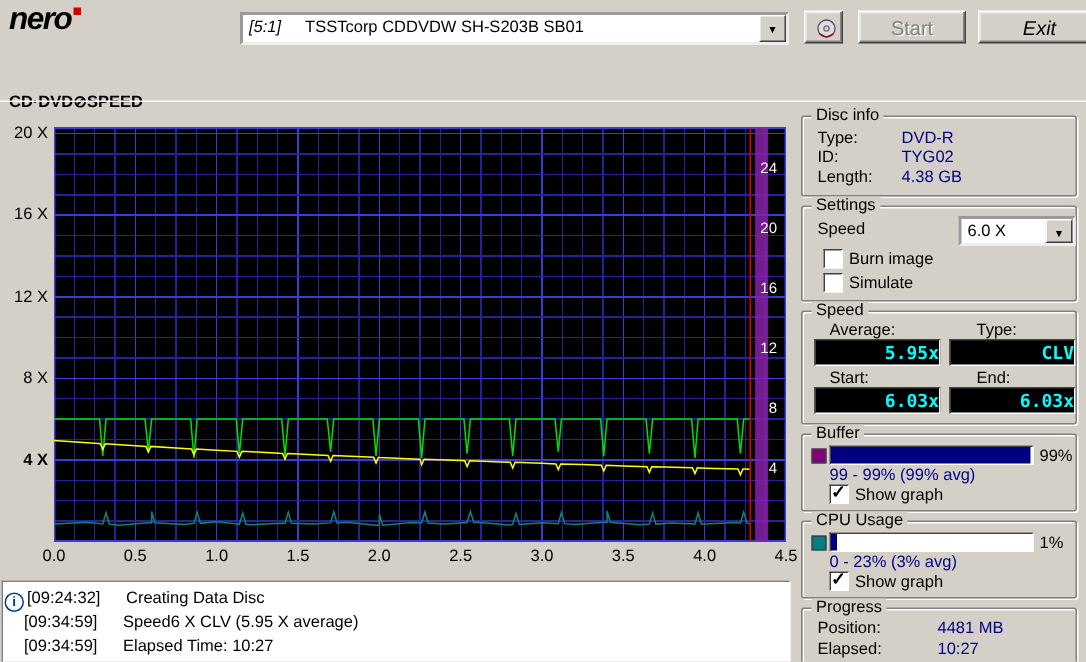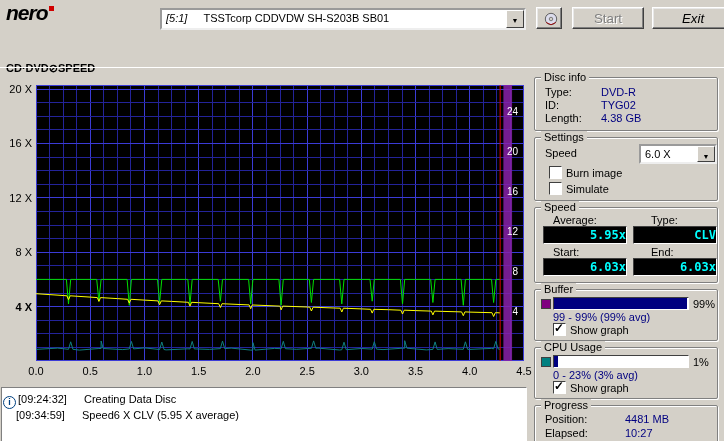--- a/index.html
+++ b/index.html
@@ -276,15 +276,16 @@
         <span class="val" style="left:90px;top:7px">4481 MB</span>
         <span class="lbl" style="left:10px;top:21px">Elapsed:</span>
         <span class="val" style="left:90px;top:21px">10:27</span>
       </div>
 
     </div>
 
     <div class="log" id="log">
         <div class="logrow"><span class="loginfo"></span><span class="logtime">[09:24:32]</span><span class="logmsg">Creating Data Disc</span></div>
         <div class="logrow"><span class="logico"></span><span class="logtime">[09:34:59]</span><span class="logmsg">Speed6 X CLV (5.95 X average)</span></div>
+        <div class="logrow"><span class="logico"></span><span class="logtime">[09:34:59]</span><span class="logmsg">Elapsed Time: 10:27</span></div>
       </div>
   </div>
 </div>
 
 </body></html>

